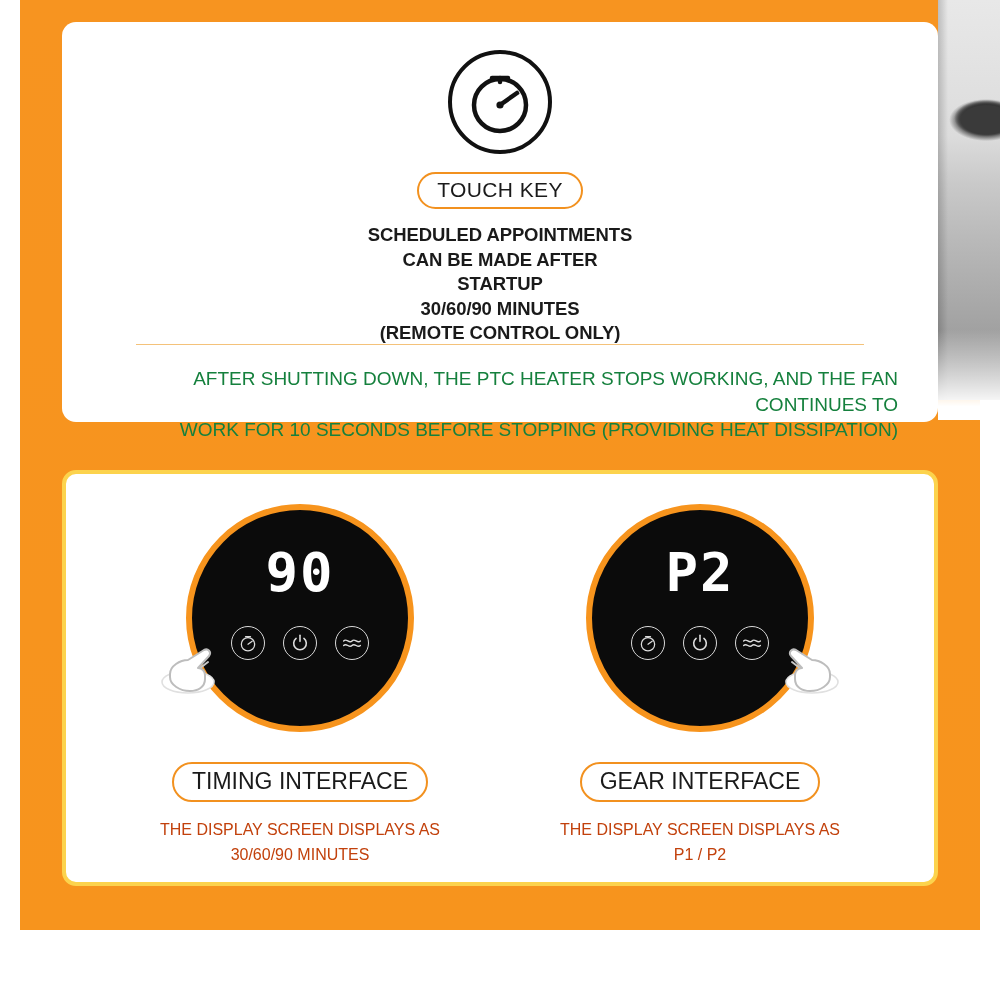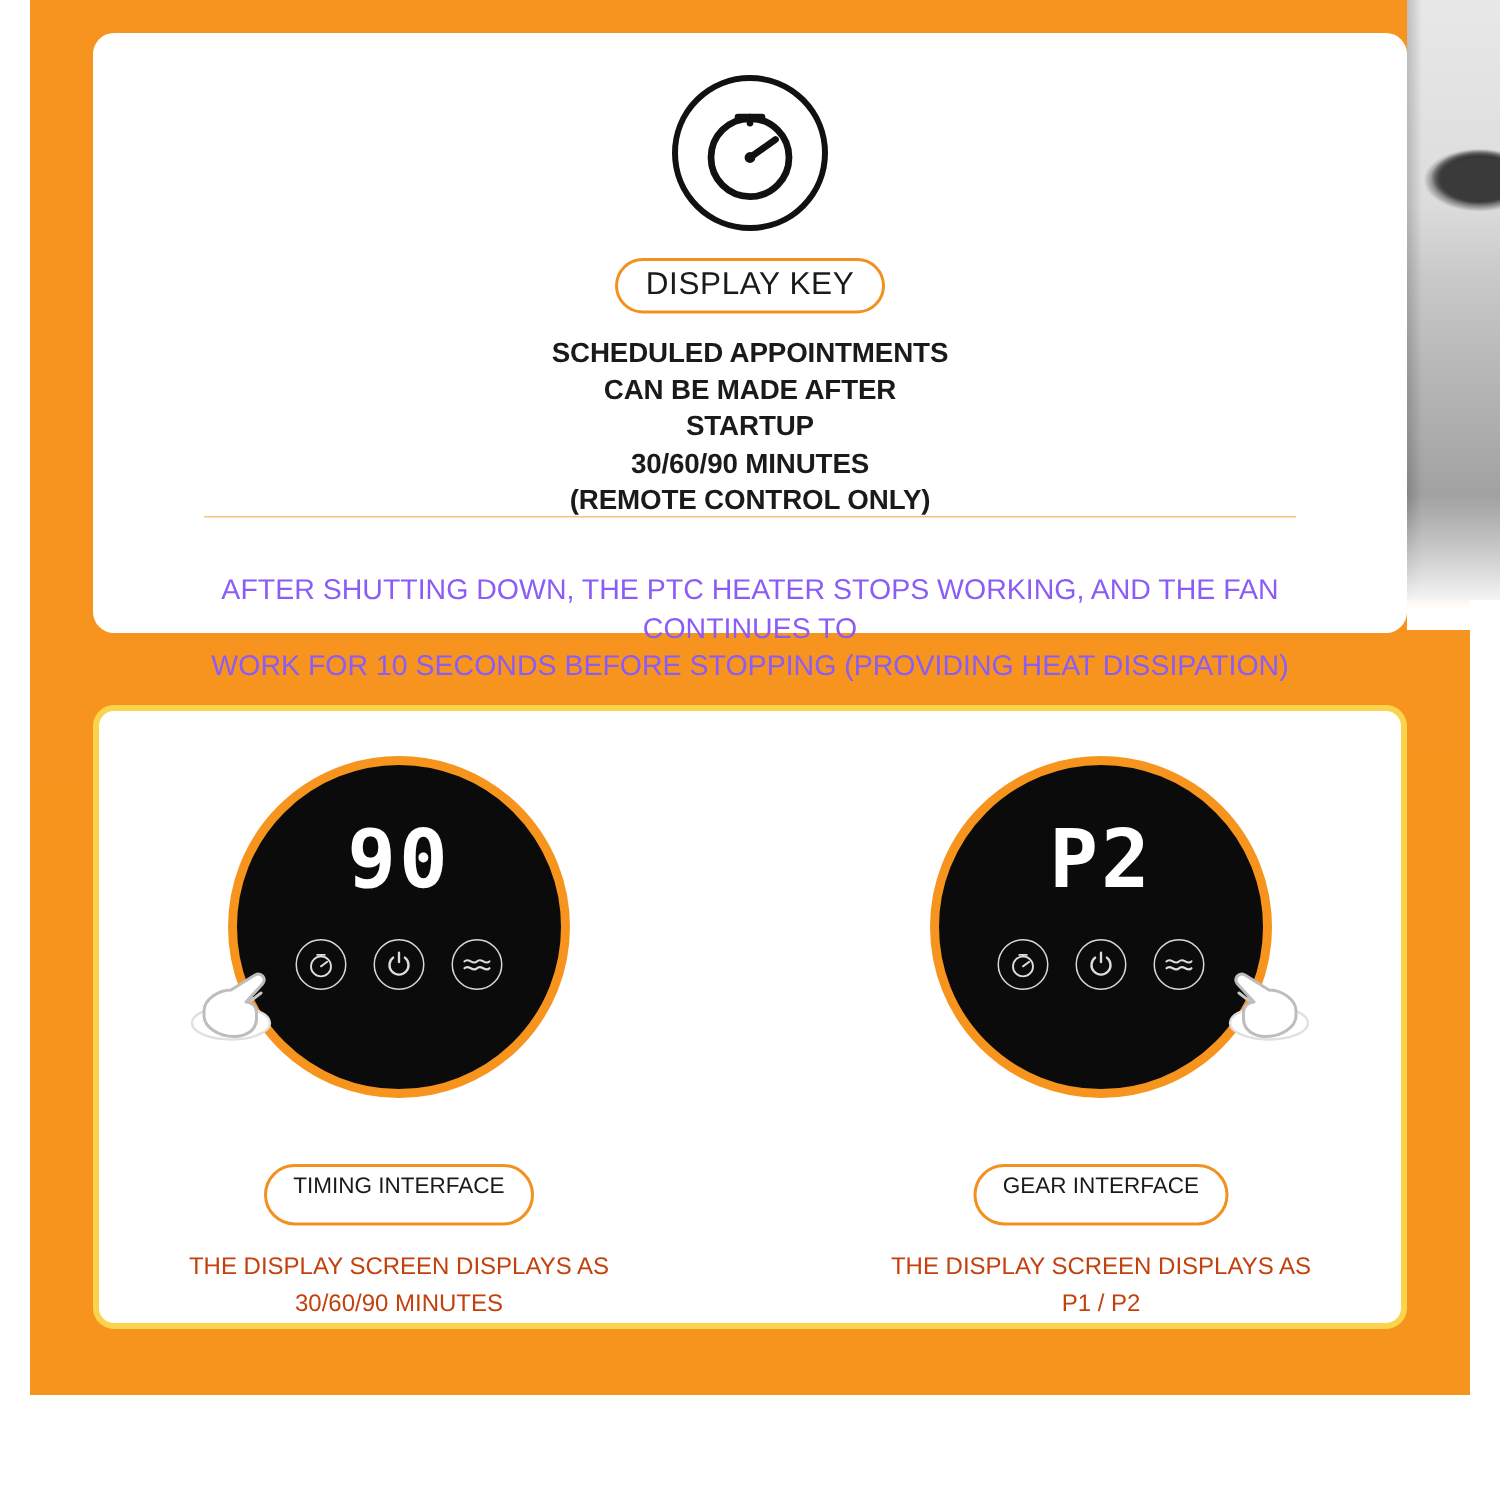--- a/index.html
+++ b/index.html
@@ -153,35 +153,34 @@
     width: 728px;
     height: 1px;
     background: #f0ad4e;
     opacity: .75;
   }
   .footnote {
     position: absolute;
     left: 40px;
     top: 344px;
     width: 796px;
-    text-align: center;
+    text-align: right;
     font-size: 19px;
     line-height: 1.35;
-    color: #8b5cf6;
+    color: #15803d;
     white-space: pre-line;
-    margin-top: 15px;
   }
 
   
   .screens-row {
     position: absolute;
     left: 0; top: 30px;
     width: 868px;
     display: flex;
-    justify-content: space-between;
+    justify-content: center;
   }
   .screen-col {
     width: 400px;
     display: flex;
     flex-direction: column;
     align-items: center;
   }
   .dial-wrap {
     position: relative;
     width: 228px;
@@ -225,25 +224,25 @@
   }
   .hand {
     position: absolute;
     width: 66px;
     height: 54px;
   }
   .hand.left { left: -28px; top: 140px; transform: rotate(0deg); }
   .hand.right { right: -28px; top: 140px; transform: scaleX(-1); }
 
   .screen-pill {
-    margin-top: 44px;
+    margin-top: 30px;
     border: 2px solid #f2911f;
     border-radius: 999px;
-    padding: 4px 18px 16px 18px;
-    font-size: 15px;
+    padding: 4px 18px 5px 18px;
+    font-size: 23px;
     color: #1a1a1a;
     white-space: nowrap;
   }
   .screen-desc {
     margin-top: 16px;
     text-align: center;
     font-size: 16px;
     line-height: 1.55;
     color: #c2410c;
     white-space: pre-line;
@@ -273,21 +272,21 @@
       <div class="key-col">
         <div class="key-icon">
           <svg width="70" height="70" viewBox="0 0 70 70">
             <circle cx="35" cy="38" r="26" fill="none" stroke="#111" stroke-width="4.5"></circle>
             <path d="M27 11 h16" stroke="#111" stroke-width="4.5" stroke-linecap="round" fill="none"></path>
             <path d="M35 15 v-4" stroke="#111" stroke-width="4.5" stroke-linecap="round" fill="none"></path>
             <path d="M35 38 L52 26" stroke="#111" stroke-width="4.5" stroke-linecap="round" fill="none"></path>
             <circle cx="35" cy="38" r="3.6" fill="#111"></circle>
           </svg>
         </div>
-        <div class="key-pill">DISPLAY KEY</div>
+        <div class="key-pill">TOUCH KEY</div>
         <div class="key-desc">SCHEDULED APPOINTMENTS
 CAN BE MADE AFTER STARTUP
 30/60/90 MINUTES
 (REMOTE CONTROL ONLY)</div>
       </div>
 
 
 
     </div>
 

